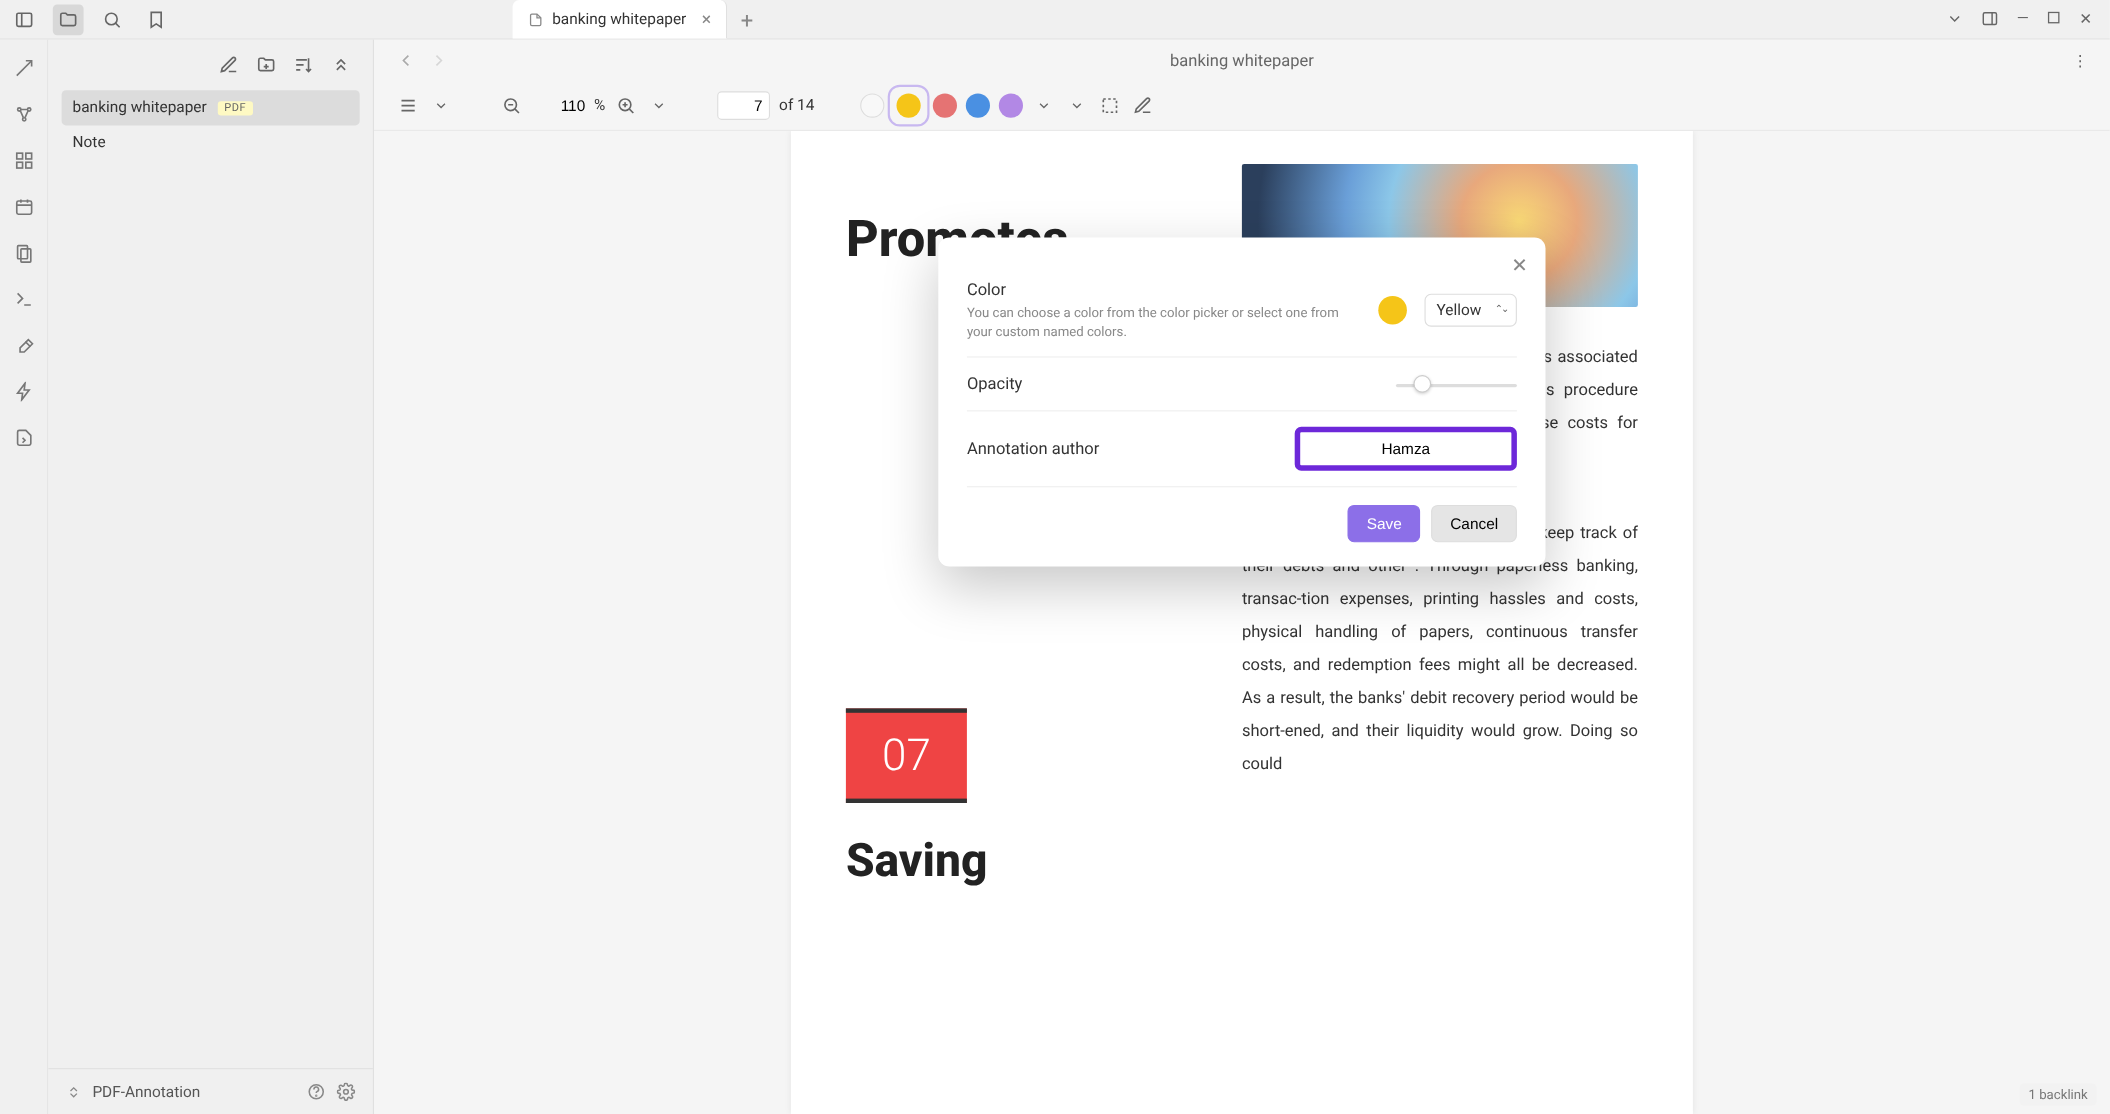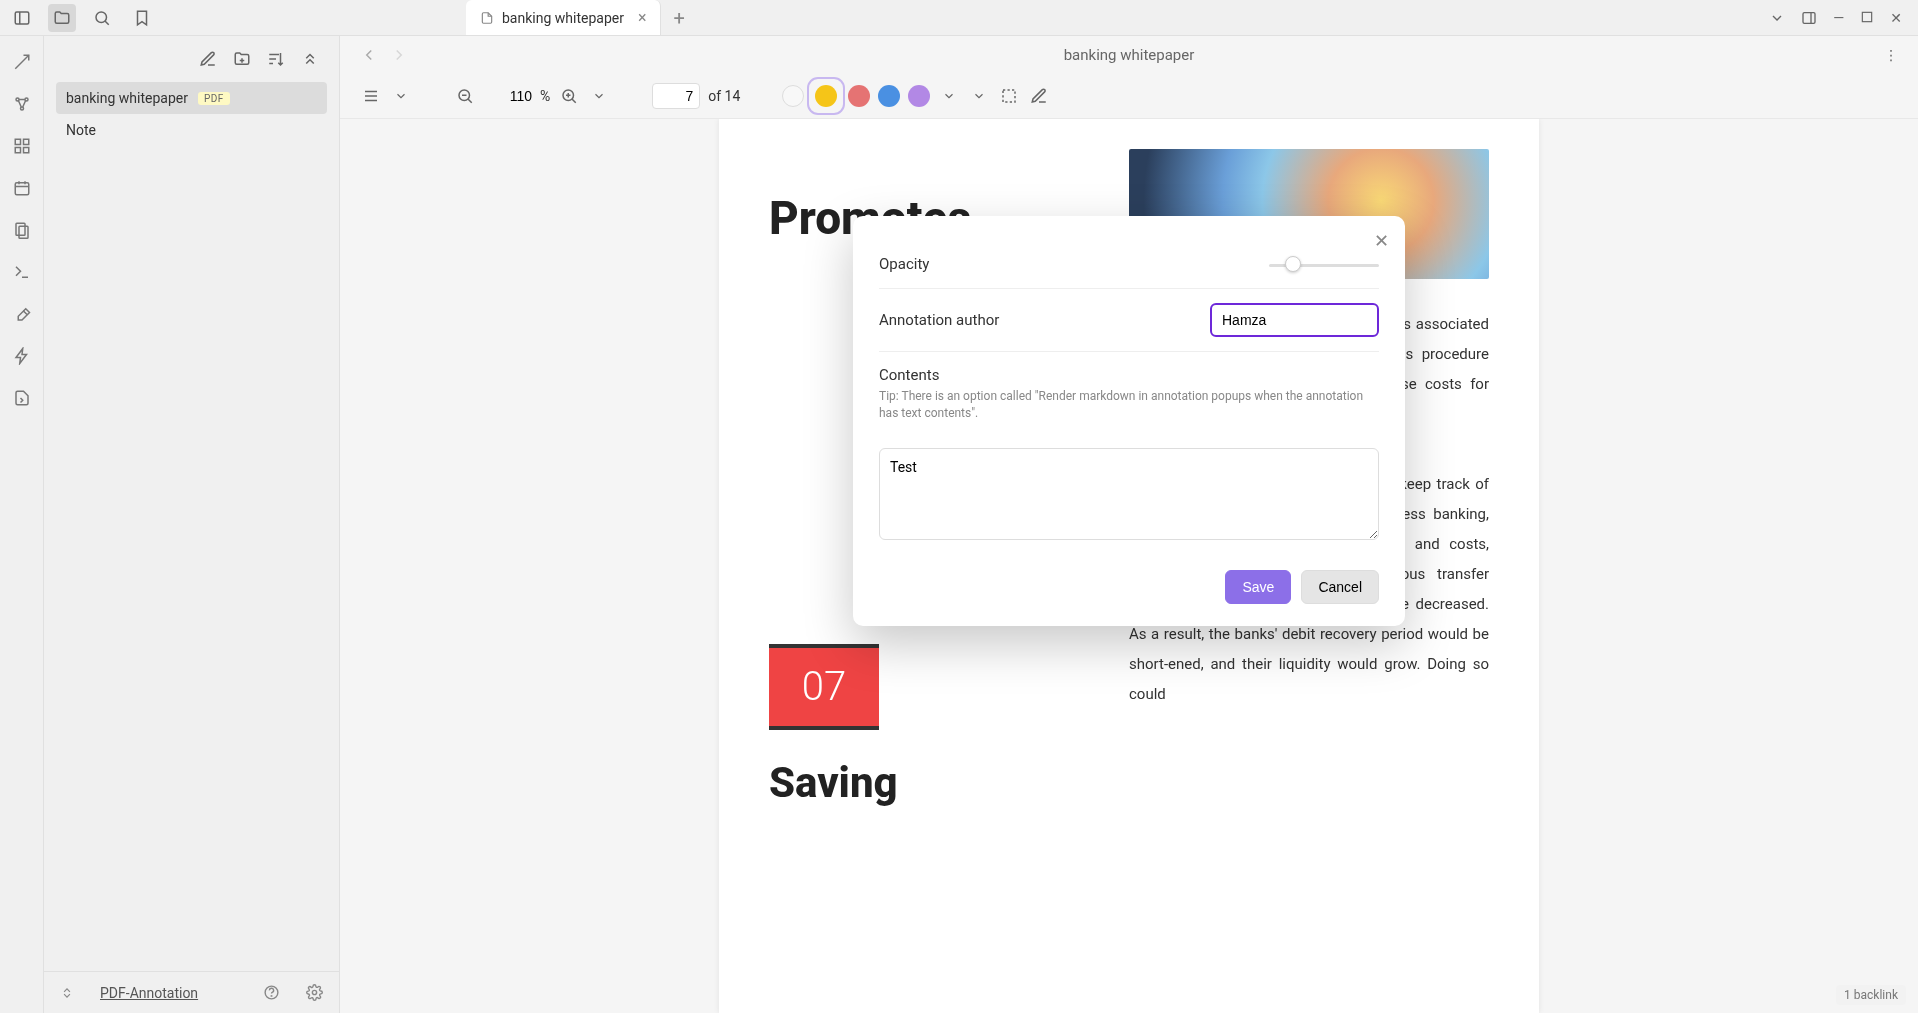--- a/index.html
+++ b/index.html
@@ -52,21 +52,21 @@
   display: flex; flex-direction: column;
 }
 .sidebar-toolbar { display:flex; justify-content:flex-end; gap:16px; padding: 14px 20px; color:#666; }
 .file-list { padding: 0 12px; }
 .file-item { padding: 8px 10px; border-radius: 4px; display:flex; align-items:center; gap:10px; color:#333; }
 .file-item.active { background: #dcdcdc; }
 .badge { background:#fef9c3; color:#666; font-size:10px; padding:1px 6px; border-radius:3px; letter-spacing:0.5px; }
 
 .sidebar-footer {
   margin-top:auto; padding: 12px 16px; border-top:1px solid #e0e0e0;
-  display:flex; align-items:center; gap:26px; color:#555;text-decoration:underline;
+  display:flex; align-items:center; gap:10px; color:#555;
 }
 .sidebar-footer .spacer { flex:1; }
 
 
 .content { flex:1; background:#f5f5f5; display:flex; flex-direction:column; position:relative; }
 .doc-header { display:flex; align-items:center; padding: 10px 20px; gap:14px; }
 .nav-arrows { display:flex; gap:12px; color:#aaa; }
 .doc-title-center { position:absolute; left:50%; transform:translateX(-50%); color:#666; font-size:15px; }
 .doc-menu { margin-left:auto; color:#666; }
 
@@ -122,21 +122,21 @@
 .modal-row:last-of-type { border-bottom:none; }
 .row-label { display:flex; flex-direction:column; gap:4px; flex:1; }
 .row-label .title { font-size:15px; color:#333; }
 .row-label .hint { font-size:12px; color:#888; line-height:1.4; }
 .color-preview { width:26px; height:26px; border-radius:50%; background:#f5c518; }
 .color-select { border:1px solid #ddd; border-radius:6px; padding:6px 24px 6px 10px; font-size:14px; position:relative; background:#fff; min-width:84px; }
 .color-select::after { content:"⌃⌄"; font-size:9px; position:absolute; right:8px; top:50%; transform:translateY(-50%); color:#666; letter-spacing:-2px; line-height:0.5;}
 .slider-wrap { width:110px; height:20px; position:relative; }
 .slider-track { position:absolute; top:50%; left:0; right:0; height:3px; background:#ddd; border-radius:2px; }
 .slider-thumb { position:absolute; top:50%; transform:translate(-50%,-50%); left:22%; width:16px; height:16px; border-radius:50%; background:#fff; border:1px solid #ccc; box-shadow:0 1px 3px rgba(0,0,0,0.2); }
-.text-input { border:2px solid #6d28d9; border-radius:6px; padding:7px 10px; font-size:14px; width:169px; }
+.text-input { border:5px solid #6d28d9; border-radius:6px; padding:7px 10px; font-size:14px; width:202px;text-align:center; }
 .textarea { width:100%; border:1px solid #ddd; border-radius:6px; padding:10px; font-size:14px; min-height:92px; resize:both; font-family:inherit; }
 .modal-actions { display:flex; justify-content:flex-end; gap:10px; margin-top:16px; }
 .btn { padding:8px 16px; border-radius:6px; font-size:14px; border:1px solid #ddd; background:#e5e5e5; }
 .btn.primary { background:#8c6fe8; color:#fff; border-color:#8c6fe8; }
 
 
 .backlink-footer {
   position:absolute; right:12px; bottom:8px; font-size:12px; color:#777;
   background:#f2f2f2; padding:3px 8px; border-radius:4px;
 }
@@ -443,45 +443,46 @@
         </div>
       </div>
     </div>
 
     <div class="backlink-footer">1 backlink</div>
 
     <div class="modal-backdrop">
       <div class="modal">
         <div class="modal-close">✕</div>
 
+        <div class="modal-row">
+          <div class="row-label">
+            <span class="title">Color</span>
+            <span class="hint">You can choose a color from the color picker or select one from your custom named colors.</span>
+          </div>
+          <div class="color-preview"></div>
+          <div class="color-select"><span>Yellow</span></div>
+        </div>
 
         <div class="modal-row">
           <div class="row-label">
             <span class="title">Opacity</span>
           </div>
           <div class="slider-wrap">
             <div class="slider-track"></div>
             <div class="slider-thumb"></div>
           </div>
         </div>
 
         <div class="modal-row">
           <div class="row-label">
             <span class="title">Annotation author</span>
           </div>
           <input class="text-input" value="Hamza" style="">
         </div>
 
-        <div class="modal-row" style="flex-direction:column; align-items:stretch; border-bottom:none;">
-          <div class="row-label" style="margin-bottom:10px;">
-            <span class="title">Contents</span>
-            <span class="hint">Tip: There is an option called "Render markdown in annotation popups when the annotation has text contents".</span>
-          </div>
-          <textarea class="textarea" style="">Test</textarea>
-        </div>
 
         <div class="modal-actions">
           <button class="btn primary">Save</button>
           <button class="btn">Cancel</button>
         </div>
       </div>
     </div>
 
   </div>
 </div>

